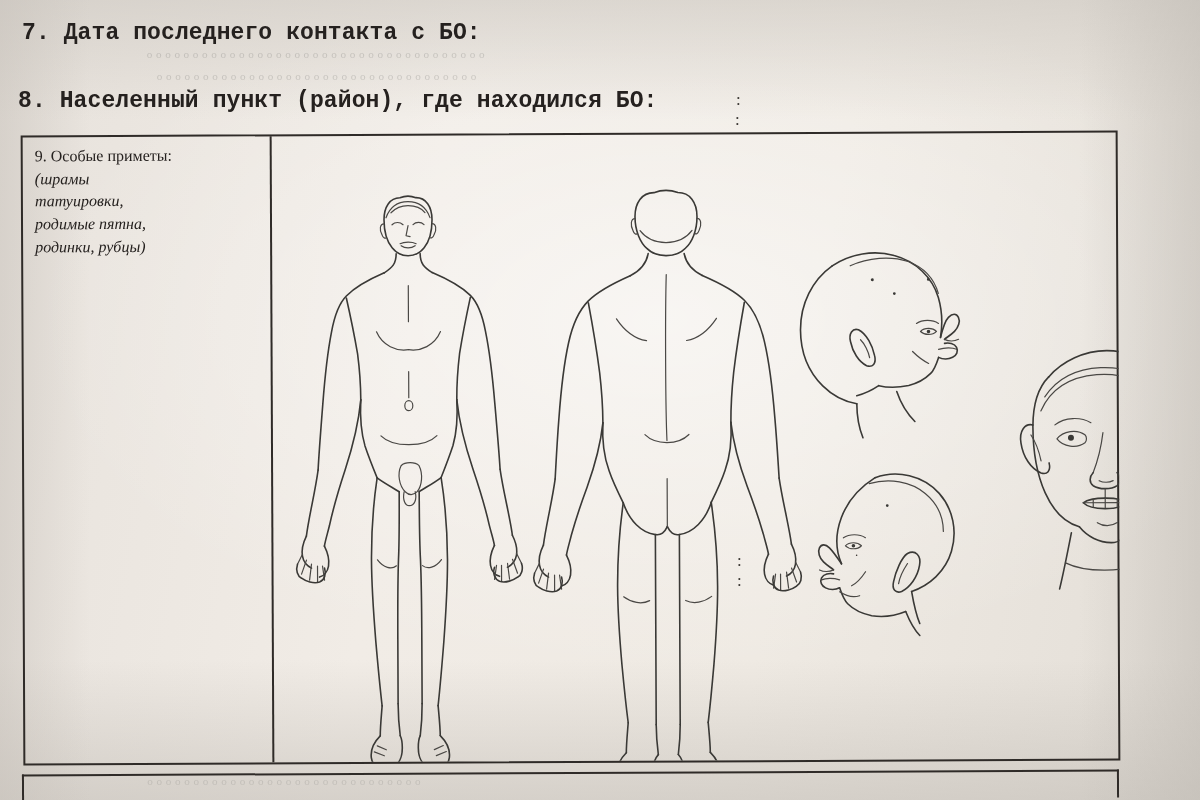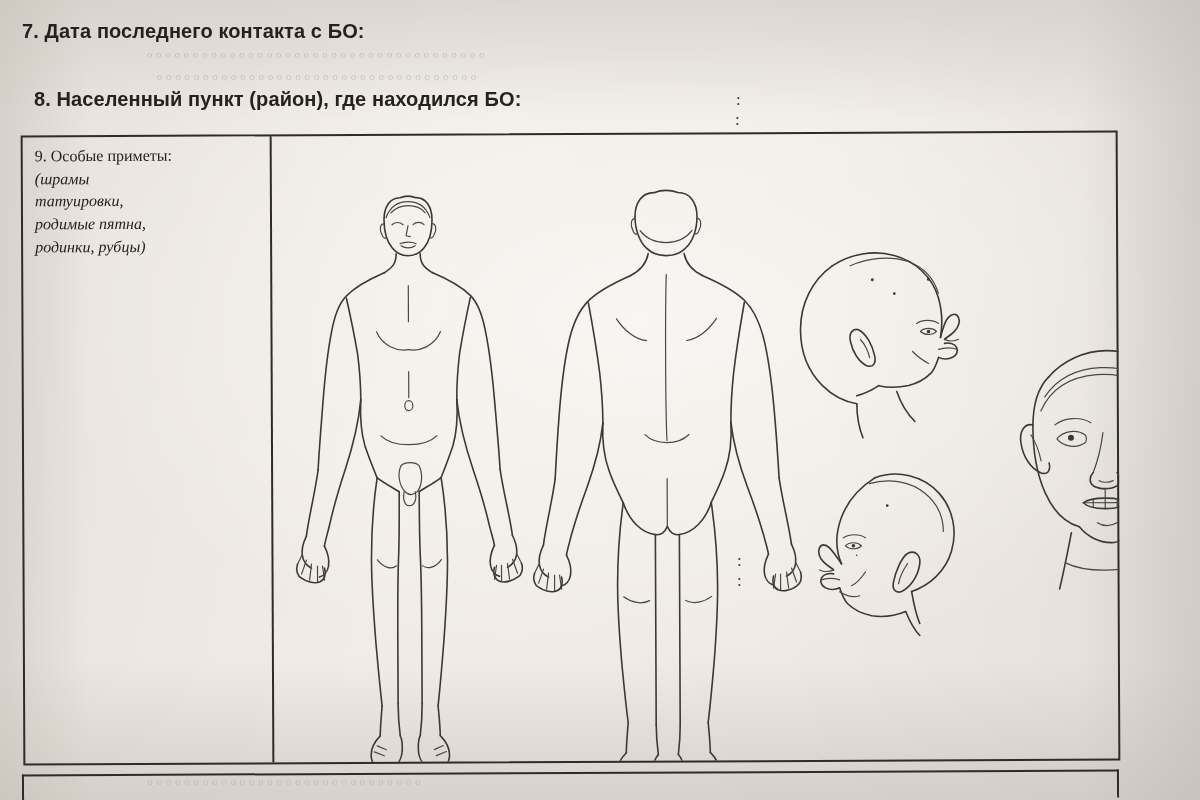--- a/index.html
+++ b/index.html
@@ -61,28 +61,28 @@
     pointer-events: none;
     transform: scaleX(1.02);
   }
   .bleed.b1 { left: 150px; top: 48px; }
   .bleed.b2 { left: 160px; top: 70px; }
   .bleed.b3 { left: 150px; top: 775px; color: rgba(120,118,115,0.22); }
 
   .field-line {
     position: absolute;
     font-weight: bold;
-    font-size: 20px;
+    font-size: 23px;
     color: #25211f;
     letter-spacing: 0.1px;
-    font-family: Liberation Sans, sans-serif;
+    font-family: Liberation Mono, monospace;
     white-space: nowrap;
   }
   #field7 { left: 22px; top: 20px; }
-  #field8 { left: 34px; top: 88px; }
+  #field8 { left: 18px; top: 88px; }
 
   
   .stray-mark {
     position: absolute;
     color: #3b3733;
     font-size: 17px;
     font-family: "Liberation Serif", serif;
     line-height: 1;
   }
   .stray-mark.m1 { left: 736px; top: 91px; }

